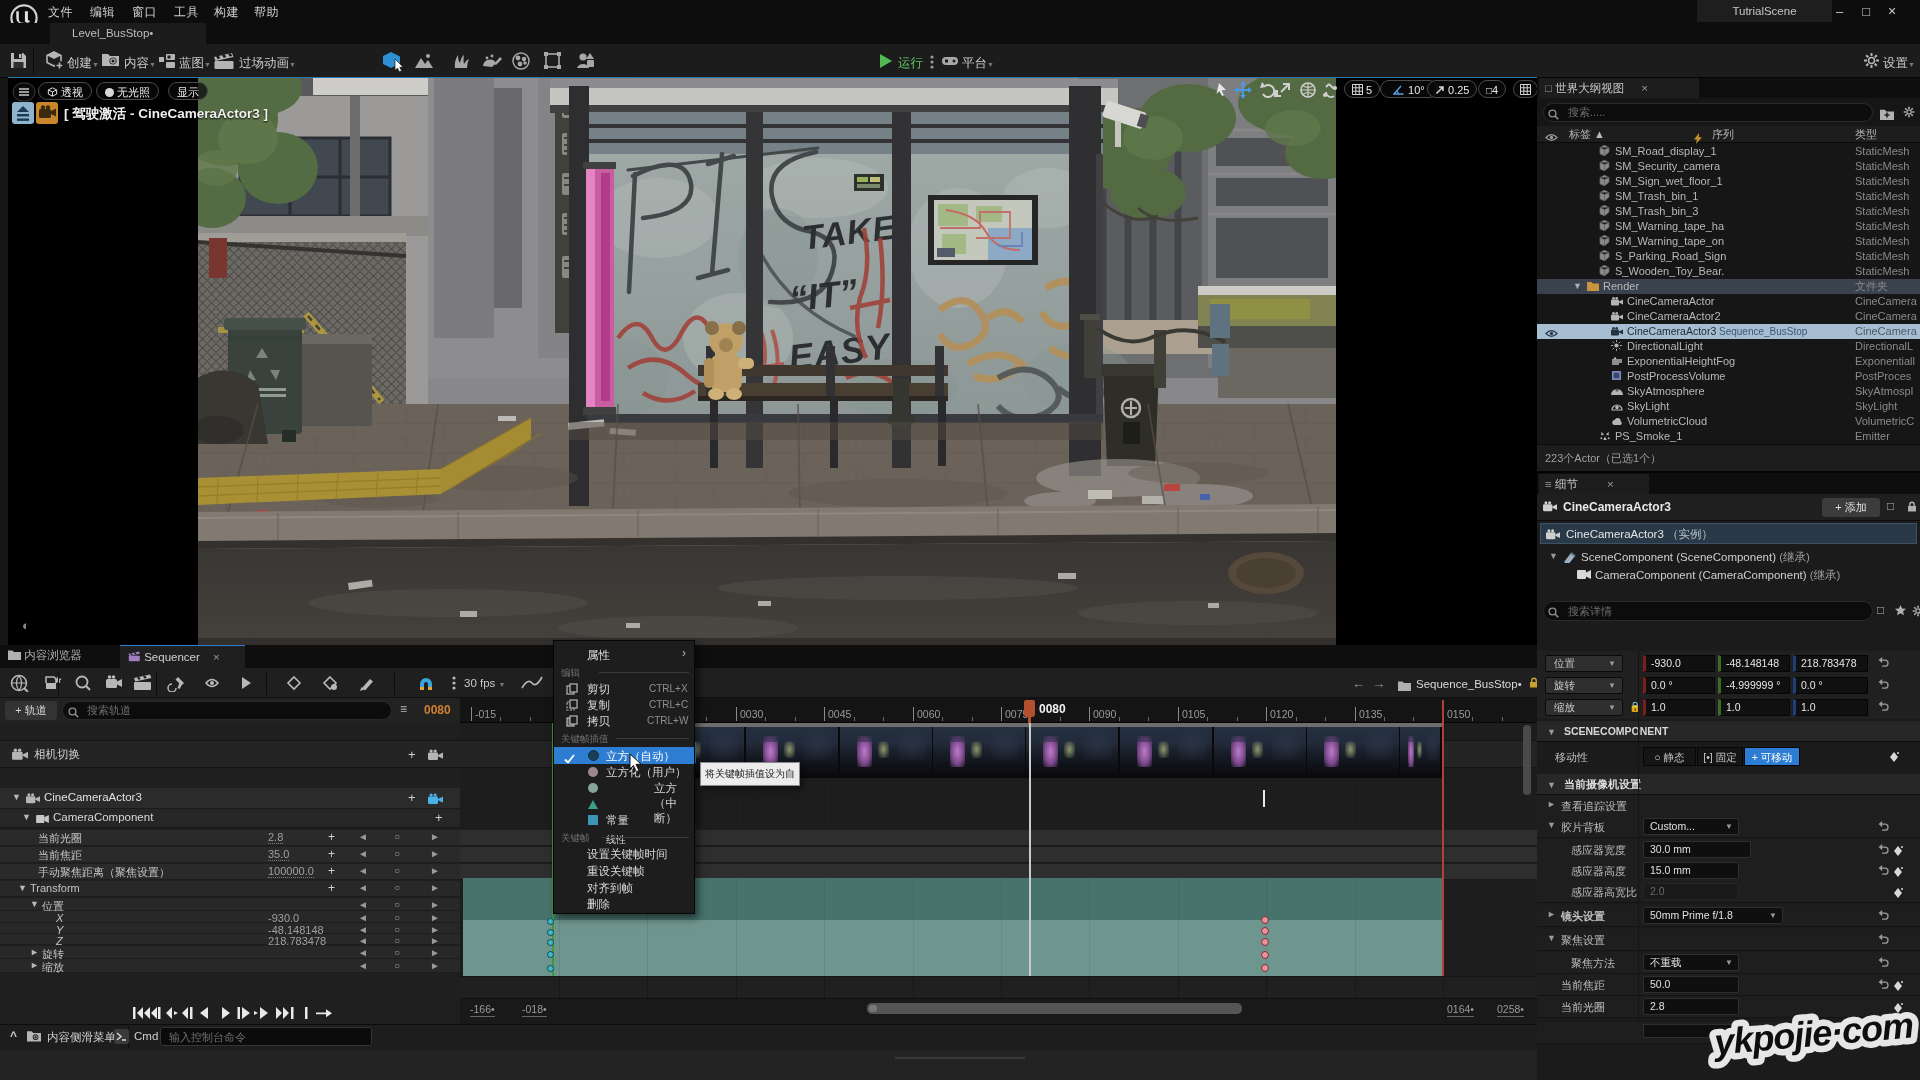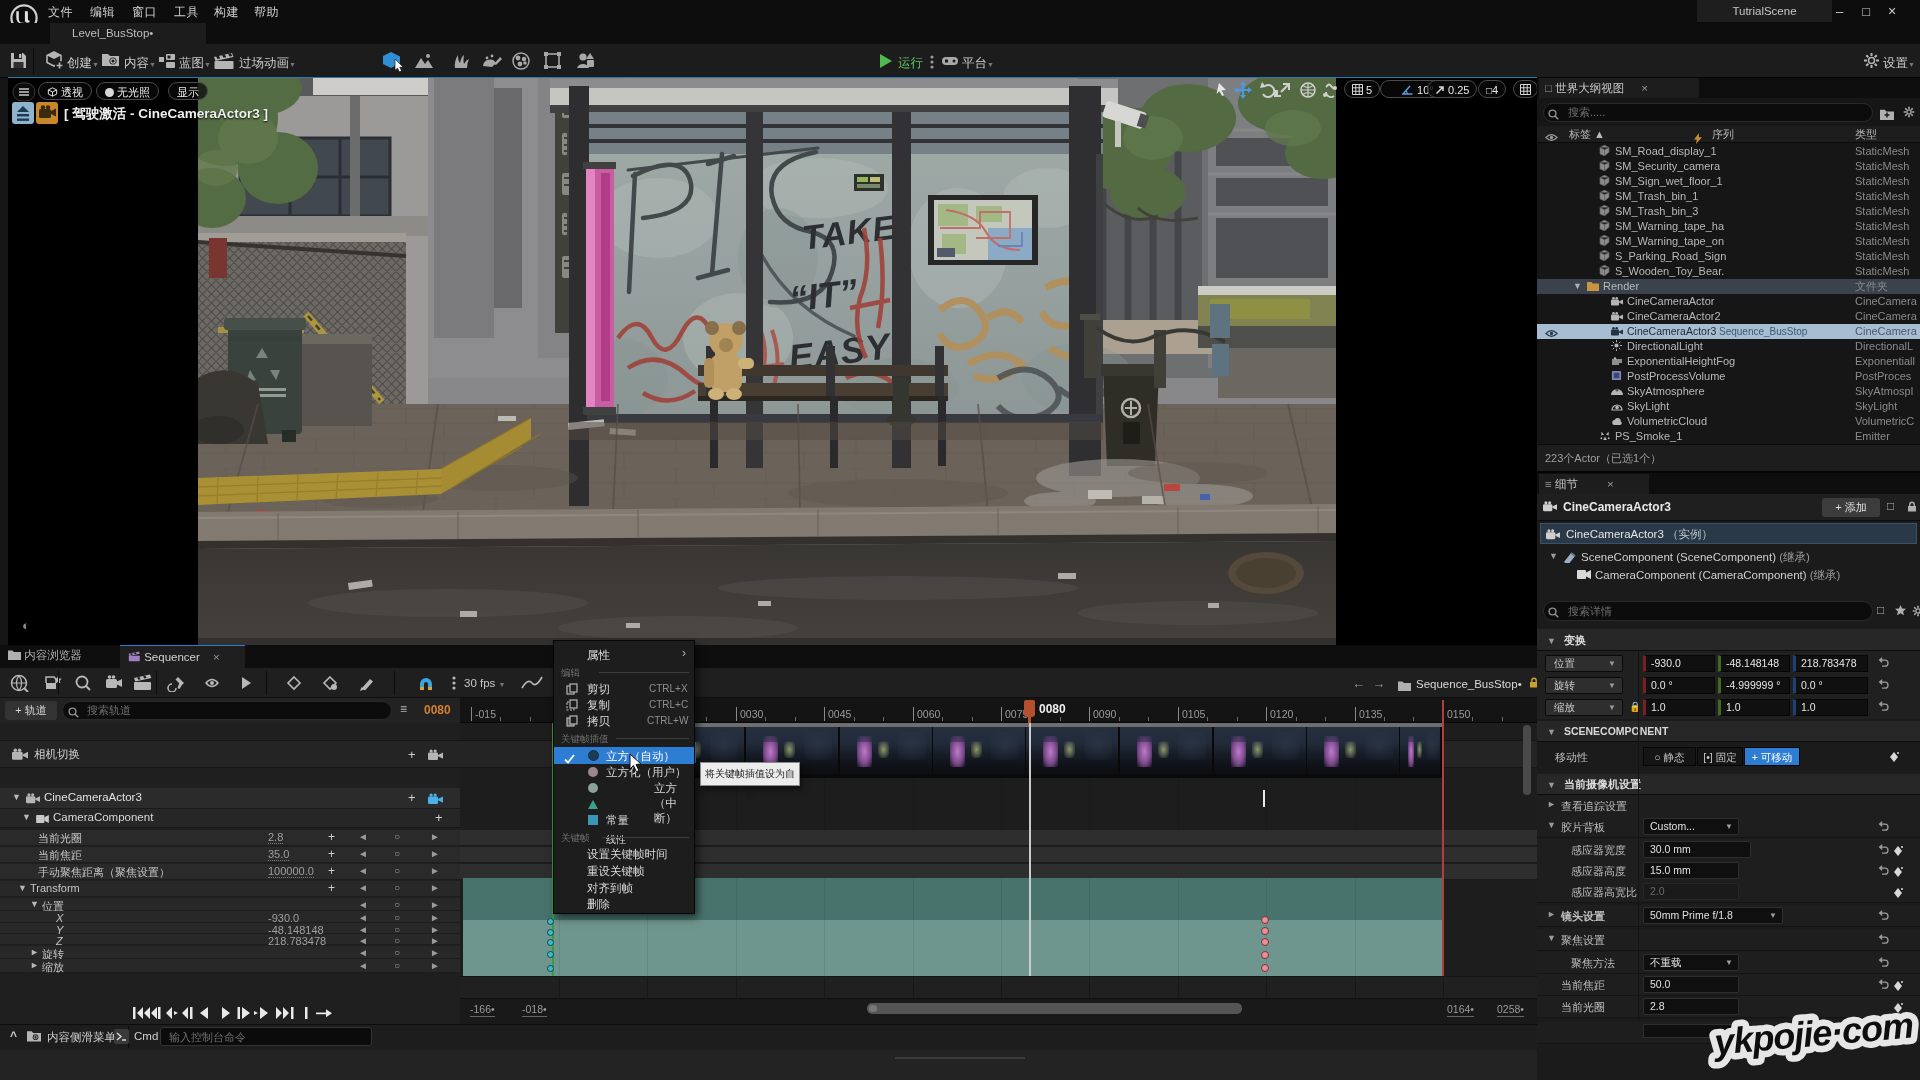--- a/index.html
+++ b/index.html
@@ -492,21 +492,21 @@
         <path d="M88 10 h14 M95 3 v14 M90 5.5 q5 4 10 0 M90 14.5 q5 -4 10 0" stroke="#d0d0d0" stroke-width="1.2" fill="none"></path>
 <path d="M116 4 l5 5 M116 4 l-3 3 M121 16 a5 5 0 0 1 -8-4" fill="none" stroke="#d0d0d0" stroke-width="1.8"></path>
         <circle cx="122" cy="8" r="2" fill="#d0d0d0"></circle>
         <circle cx="112" cy="15" r="2" fill="#d0d0d0"></circle>
 </svg></div>
 <div class="pill" style="left:1336px;top:2px;padding:0 7px;"><svg width="11" height="11" viewBox="0 0 11 11" style="vertical-align:-1px">
         <g stroke="#d8d8d8" stroke-width="1">
           <path d="M.5 .5 h10 v10 h-10z M.5 3.8 h10 M.5 7.2 h10 M3.8 .5 v10 M7.2 .5 v10"></path>
         </g>
       </svg> 5</div>
-<div class="pill" style="left:1372px;top:2px;padding:0 21px;"><svg width="12" height="10" viewBox="0 0 12 10" style="vertical-align:-1px">
+<div class="pill" style="left:1372px;top:2px;padding:0 12px;"><svg width="12" height="10" viewBox="0 0 12 10" style="vertical-align:-1px">
         <path d="M10.5 9 H1 L8 1" fill="none" stroke="#5aa0e0" stroke-width="1.4"></path>
         <path d="M5.2 9 A5 5 0 0 0 4 5.6" fill="none" stroke="#5aa0e0" stroke-width="1.2"></path>
       </svg> 10°</div>
 <div class="pill" style="left:1419px;top:2px;padding:0 7px;"><svg width="10" height="10" viewBox="0 0 10 10" style="vertical-align:-1px">
         <path d="M1.5 8.5 L7.5 2.5 M4 2 h4 v4" fill="none" stroke="#d8d8d8" stroke-width="1.5"></path>
       </svg> 0.25</div>
 <div class="pill" style="left:1470px;top:2px;padding:0 7px;"><span style="font-size:10px;">□</span>4</div>
 <div class="pill" style="left:1505px;top:2px;padding:0 6px;"><svg width="11" height="11" viewBox="0 0 11 11" style="vertical-align:-1px">
         <g stroke="#d8d8d8" stroke-width="1">
           <path d="M.5 .5 h10 v10 h-10z M.5 3.8 h10 M.5 7.2 h10 M3.8 .5 v10 M7.2 .5 v10"></path>
@@ -762,21 +762,20 @@
 <span class="abs" style="left:340px;top:130px;color:#b0b0b0;font-size:12px;">□</span>
 <span class="abs" style="left:358px;top:132px;"><svg width="11" height="11" viewBox="0 0 12 12" style="vertical-align:0">
         <path d="M6 0 l1.7 3.8 4.3.4 -3.2 2.8 1 4.2 -3.8-2.3 -3.8 2.3 1-4.2 L0 4.2 l4.3-.4z" fill="#b0b0b0"></path>
       </svg></span>
 <span class="abs" style="left:375px;top:132px;"><svg width="12" height="12" viewBox="0 0 17 17" style="vertical-align:-1px">
         <circle cx="8.5" cy="8.5" r="3" fill="none" stroke="#b0b0b0" stroke-width="1.8"></circle>
         <g stroke="#b0b0b0" stroke-width="2.4">
           <path d="M8.5 1 v3 M8.5 13 v3 M1 8.5 h3 M13 8.5 h3 M3.2 3.2 l2.1 2.1 M11.7 11.7 l2.1 2.1 M13.8 3.2 l-2.1 2.1 M5.3 11.7 l-2.1 2.1"></path>
         </g>
       </svg></span>
-<div class="abs" style="left:0;top:156px;width:383px;height:22px;background:#272727;border-bottom:1px solid #0c0c0c;color:#dcdcdc;font-size:11px;font-weight:bold;line-height:22px;"><span style="margin-left:10px;color:#9a9a9a;font-size:9px;">▼</span><span style="margin-left:8px;">变换</span></div>
 </div>
 <div class="abs" style="left:1537px;top:651px;width:383px;height:68px;background:#202020;"></div>
 <div class="abs" style="left:1545px;top:655px;width:78px;height:17px;background:#2e2e2e;border:1px solid #0a0a0a;border-radius:2px;color:#d0d0d0;font-size:10.5px;line-height:15px;padding-left:8px;">位置<span style="position:absolute;right:6px;color:#9a9a9a;font-size:8px;">▼</span></div>
 
 <div class="abs" style="left:1643px;top:655px;"></div>
 <div class="abs" style="left:1643px;top:655px;width:72px;height:17px;background:#101010;border:1px solid #060606;border-left:3px solid #7a1f1f;color:#e6e6e6;font-size:10.5px;line-height:15px;padding-left:5px;">-930.0</div>
 <div class="abs" style="left:1718px;top:655px;width:72px;height:17px;background:#101010;border:1px solid #060606;border-left:3px solid #3f6a1f;color:#e6e6e6;font-size:10.5px;line-height:15px;padding-left:5px;">-48.148148</div>
 <div class="abs" style="left:1793px;top:655px;width:75px;height:17px;background:#101010;border:1px solid #060606;border-left:3px solid #1f3f7a;color:#e6e6e6;font-size:10.5px;line-height:15px;padding-left:5px;">218.783478</div>
 <div class="abs" style="left:1878px;top:656px;"><svg width="11" height="10" viewBox="0 0 11 10" style="vertical-align:0">
       <path d="M3 3.2 H7 a3 3 0 0 1 0 6 H4" fill="none" stroke="#9a9a9a" stroke-width="1.3"></path>

